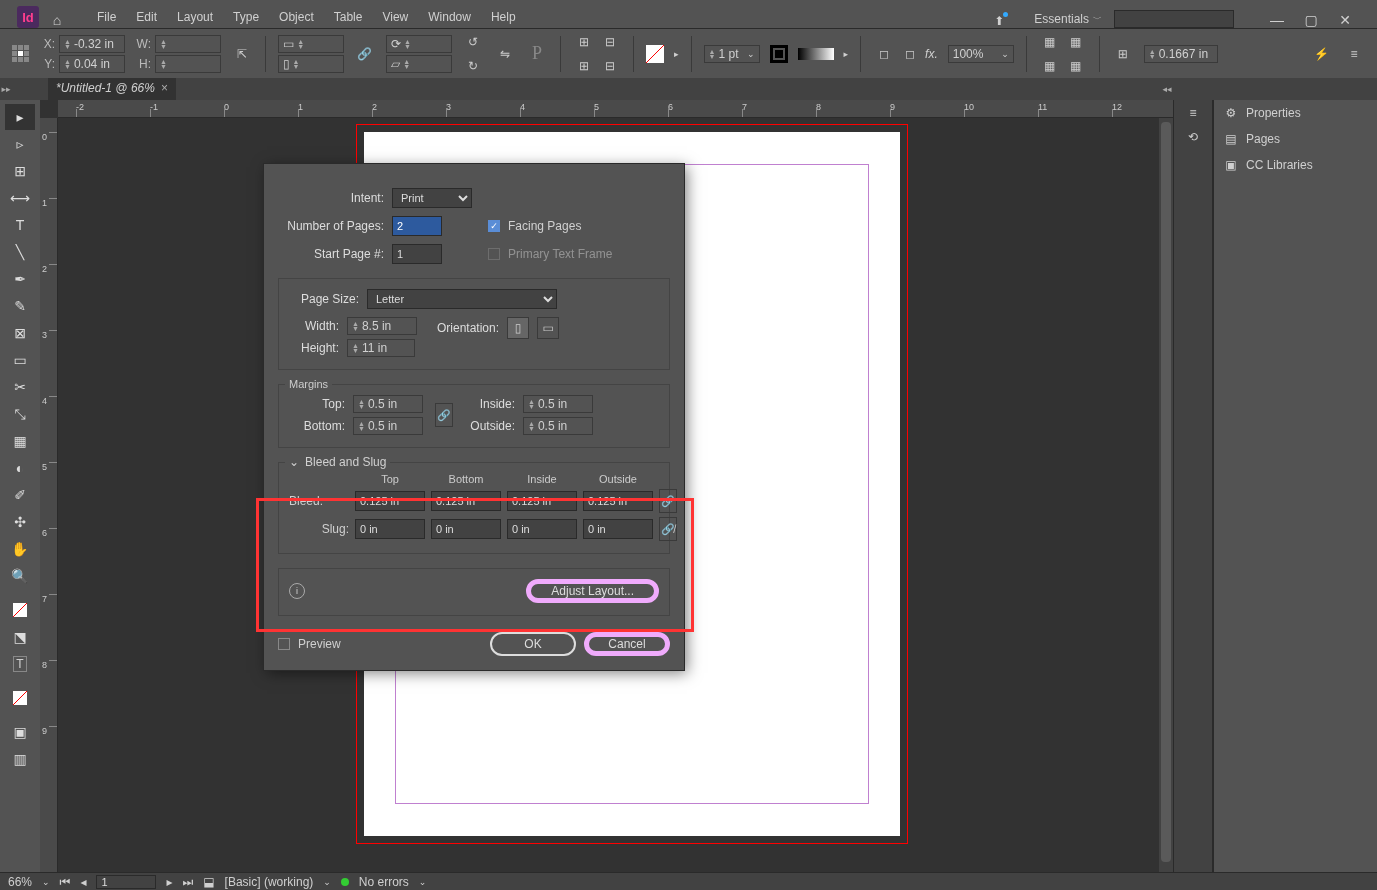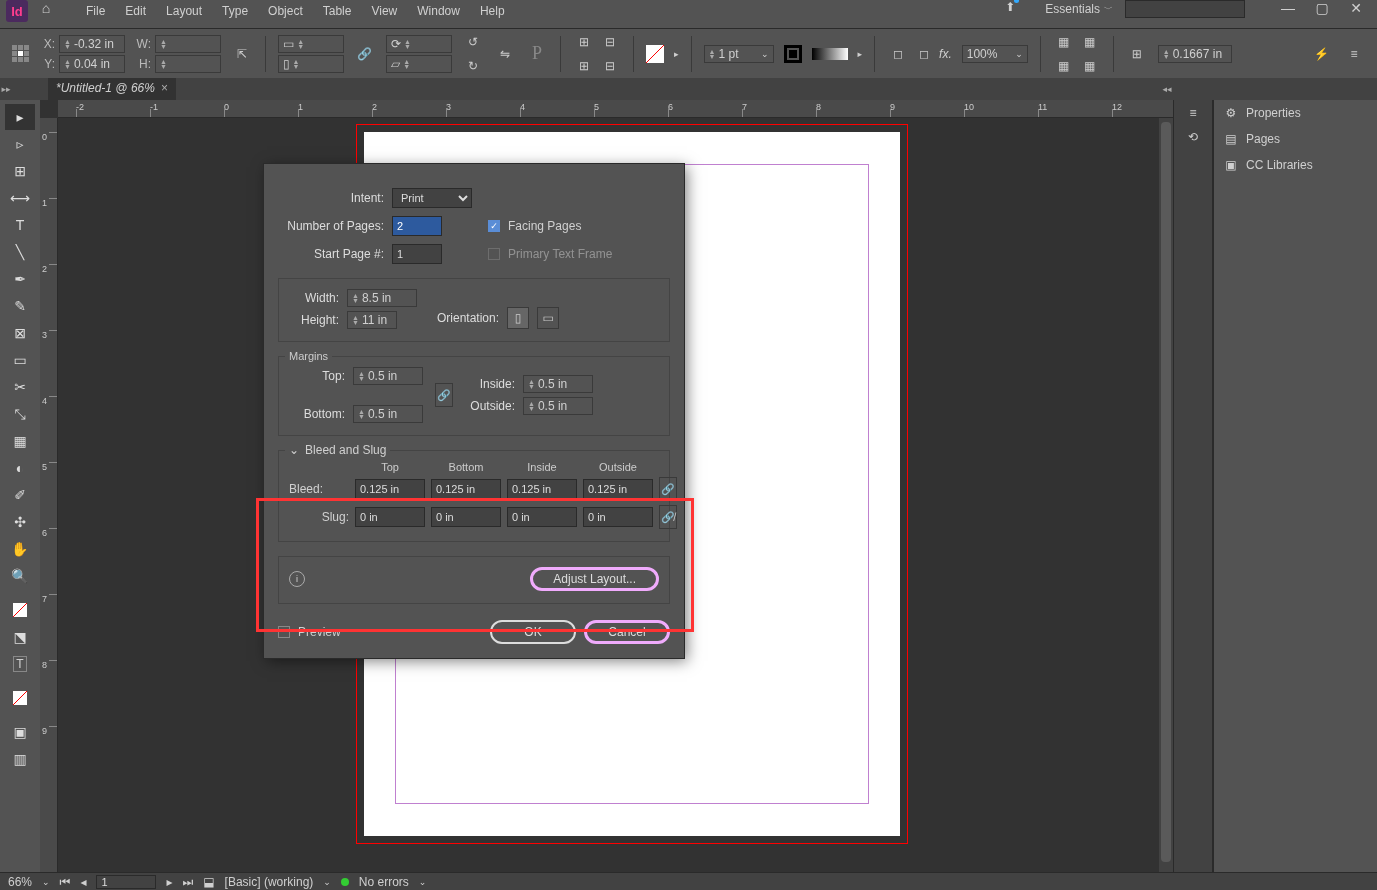--- a/index.html
+++ b/index.html
@@ -1,17 +1,17 @@
 <!DOCTYPE html>
 <html><head>
 <meta charset="utf-8">
 <style>
 *{box-sizing:border-box;margin:0;padding:0;font-family:"Segoe UI",Tahoma,sans-serif;font-size:12px;color:#d0d0d0;user-select:none}
 body{background:#323232;width:1377px;height:890px;overflow:hidden;position:relative}
-.menubar{height:28px;background:#535353;display:flex;align-items:flex-start;padding:0 6px;gap:4px}
+.menubar{height:28px;background:#535353;display:flex;align-items:flex-end;padding:0 17px;gap:4px}
 .menubar .logo{width:22px;height:22px;background:#4b2a5e;border-radius:3px;display:flex;align-items:center;justify-content:center;font-weight:bold;font-size:13px;color:#ff3d8e}
 .menubar .home-icon{width:28px;text-align:center;font-size:14px}
 .menubar .menu-item{padding:4px 8px;cursor:default}
 .menubar .spacer{flex:1}
 .menubar .winbtn{width:30px;text-align:center;font-size:14px}
 .menubar .workspace{display:flex;align-items:center;gap:4px;padding:2px 8px}
 .menubar .searchbox{width:120px;height:18px;background:#424242;border:1px solid #2a2a2a}
 .controlbar{height:50px;background:#535353;border-top:1px solid #2a2a2a;display:flex;align-items:center;padding:4px 12px;gap:10px;font-size:11px}
 .ctrlseg{display:flex;flex-direction:column;gap:2px}
 .ctrlrow{display:flex;align-items:center;gap:4px}
@@ -51,21 +51,21 @@
 .fieldset .legend{position:relative;top:-16px;left:-4px;background:#535353;padding:0 4px;font-size:11px;color:#ccc;display:inline-block}
 .fieldset .inner{margin-top:-12px}
 select,input[type=text]{background:#424242;border:1px solid #2a2a2a;color:#ddd;height:20px;padding:0 4px;font-size:11px}
 input[type=text].sel{background:#2d5a9e;color:#fff}
 .chk{width:12px;height:12px;border:1px solid #888;display:inline-flex;align-items:center;justify-content:center;font-size:9px}
 .chk.checked{background:#5a8dd6;border-color:#5a8dd6;color:#fff}
 .linkicon{width:18px;height:24px;border:1px solid #3a3a3a;display:flex;align-items:center;justify-content:center;font-size:11px}
 .disclose{display:flex;align-items:center;gap:6px;font-size:12px;color:#ddd}
 .btable{display:grid;grid-template-columns:60px 70px 70px 70px 70px 24px;gap:4px 6px;align-items:center}
 .bhdr{font-size:11px;color:#ccc;text-align:center}
-.btn{height:24px;border:3px solid #f0abfc;border-radius:12px;padding:0 20px;background:transparent;color:#ddd;display:inline-flex;align-items:center;justify-content:center;cursor:default}
+.btn{height:24px;border:5px solid #f0abfc;border-radius:12px;padding:0 20px;background:transparent;color:#ddd;display:inline-flex;align-items:center;justify-content:center;cursor:default}
 .btn.primary{border:2px solid #ddd}
 .redbox{position:absolute;border:3px solid #f33;pointer-events:none}
 .adjrow{display:flex;align-items:center;gap:10px;margin-top:8px}
 .adjrow .info{width:16px;height:16px;border:1px solid #aaa;border-radius:50%;display:flex;align-items:center;justify-content:center;font-size:9px}
 .swatch{width:18px;height:18px;display:inline-block}
 .diag{background:linear-gradient(135deg,#fff 0%,#fff 48%,#f00 48%,#f00 52%,#fff 52%)}
 </style>
 </head>
 <body>
 
@@ -177,21 +177,21 @@
       </div>
     <div class="ctrlrow">
         <span class="iconbtn">⊞</span>
         <span class="iconbtn">⊟</span>
       </div>
   </div>
   <div class="sep"></div>
   <span class="swatch diag"></span>
   <span style="font-size:9px">▸</span>
   <div class="sep"></div>
-  <div class="numfield" style="width:70px">
+  <div class="numfield" style="width:56px">
       <span class="spin">▲<br>▼</span>
       <span>1 pt</span>
       <span style="margin-left:auto;font-size:9px">⌄</span>
     </div>
   <span class="swatch" style="background:#000;border:3px solid #000;box-shadow:inset 0 0 0 2px #535353"></span>
   <div style="width:36px;height:12px;background:linear-gradient(90deg,#000,#fff)"></div>
   <span style="font-size:9px">▸</span>
   <div class="sep"></div>
   <div class="ctrlrow">
       <span class="iconbtn">◻</span>
@@ -391,32 +391,36 @@
       <label>Start Page #:</label>
       <input type="text" style="width: 50px;" value="1">
       <div style="width:30px"></div>
       <span class="chk" style="opacity:.5"></span>
       <span style="opacity:.5">Primary Text Frame</span>
     </div>
 
     <div class="fieldset">
       <span class="legend" style="visibility:hidden">x</span>
       <div class="inner">
-        <div style="display:flex;gap:20px;align-items:flex-end">
+        <div class="dlgrow" style="margin-bottom:8px">
+          <label style="width:70px">Page Size:</label>
+          <select style="width:190px"><option>Letter</option></select>
+        </div>
+        <div style="display:flex;gap:20px;align-items:flex-start">
           <div>
             <div class="dlgrow">
                 <label style="width:50px">Width:</label>
                 <div class="numfield" style="width:70px">
                   <span class="spin">▲<br>▼</span>
                   <span>8.5 in</span>
                 </div>
               </div>
             <div class="dlgrow" style="margin-top:4px">
                 <label style="width:50px">Height:</label>
-                <div class="numfield" style="width:50px">
+                <div class="numfield" style="width:68px">
                   <span class="spin">▲<br>▼</span>
                   <span>11 in</span>
                 </div>
               </div>
           </div>
           <div class="dlgrow">
             <label style="width:auto">Orientation:</label>
             <span class="iconbtn" style="border:1px solid #3a3a3a;background:#666">▯</span>
             <span class="iconbtn" style="border:1px solid #3a3a3a">▭</span>
           </div>
@@ -428,21 +432,21 @@
       <span class="legend">Margins</span>
       <div class="inner" style="display:flex;align-items:center;gap:12px">
         <div>
           <div class="dlgrow">
               <label style="width:56px">Top:</label>
               <div class="numfield" style="width:70px">
                 <span class="spin">▲<br>▼</span>
                 <span>0.5 in</span>
               </div>
             </div>
-          <div class="dlgrow" style="margin-top:20px">
+          <div class="dlgrow" style="margin-top:4px">
               <label style="width:56px">Bottom:</label>
               <div class="numfield" style="width:70px">
                 <span class="spin">▲<br>▼</span>
                 <span>0.5 in</span>
               </div>
             </div>
         </div>
         <div class="linkicon">🔗</div>
         <div>
           <div class="dlgrow">

